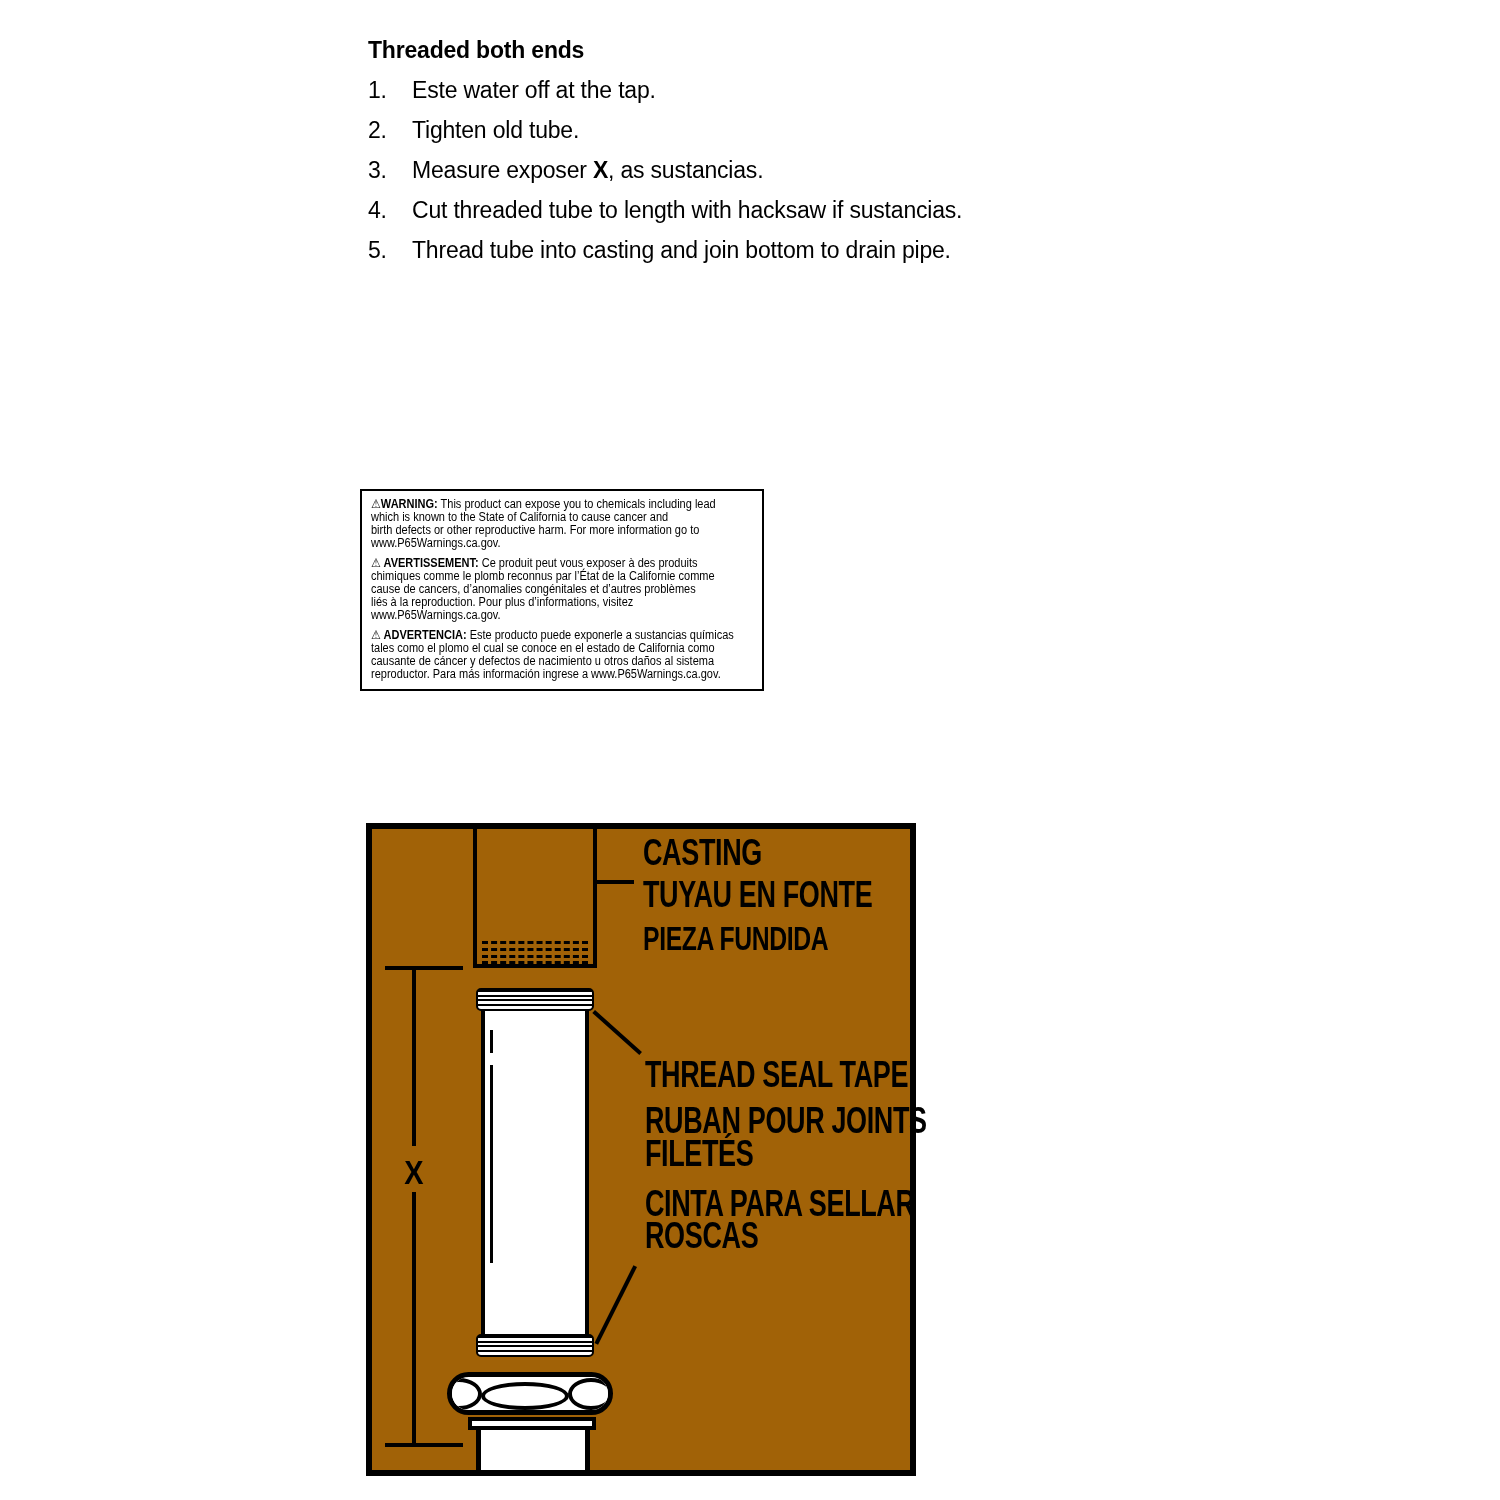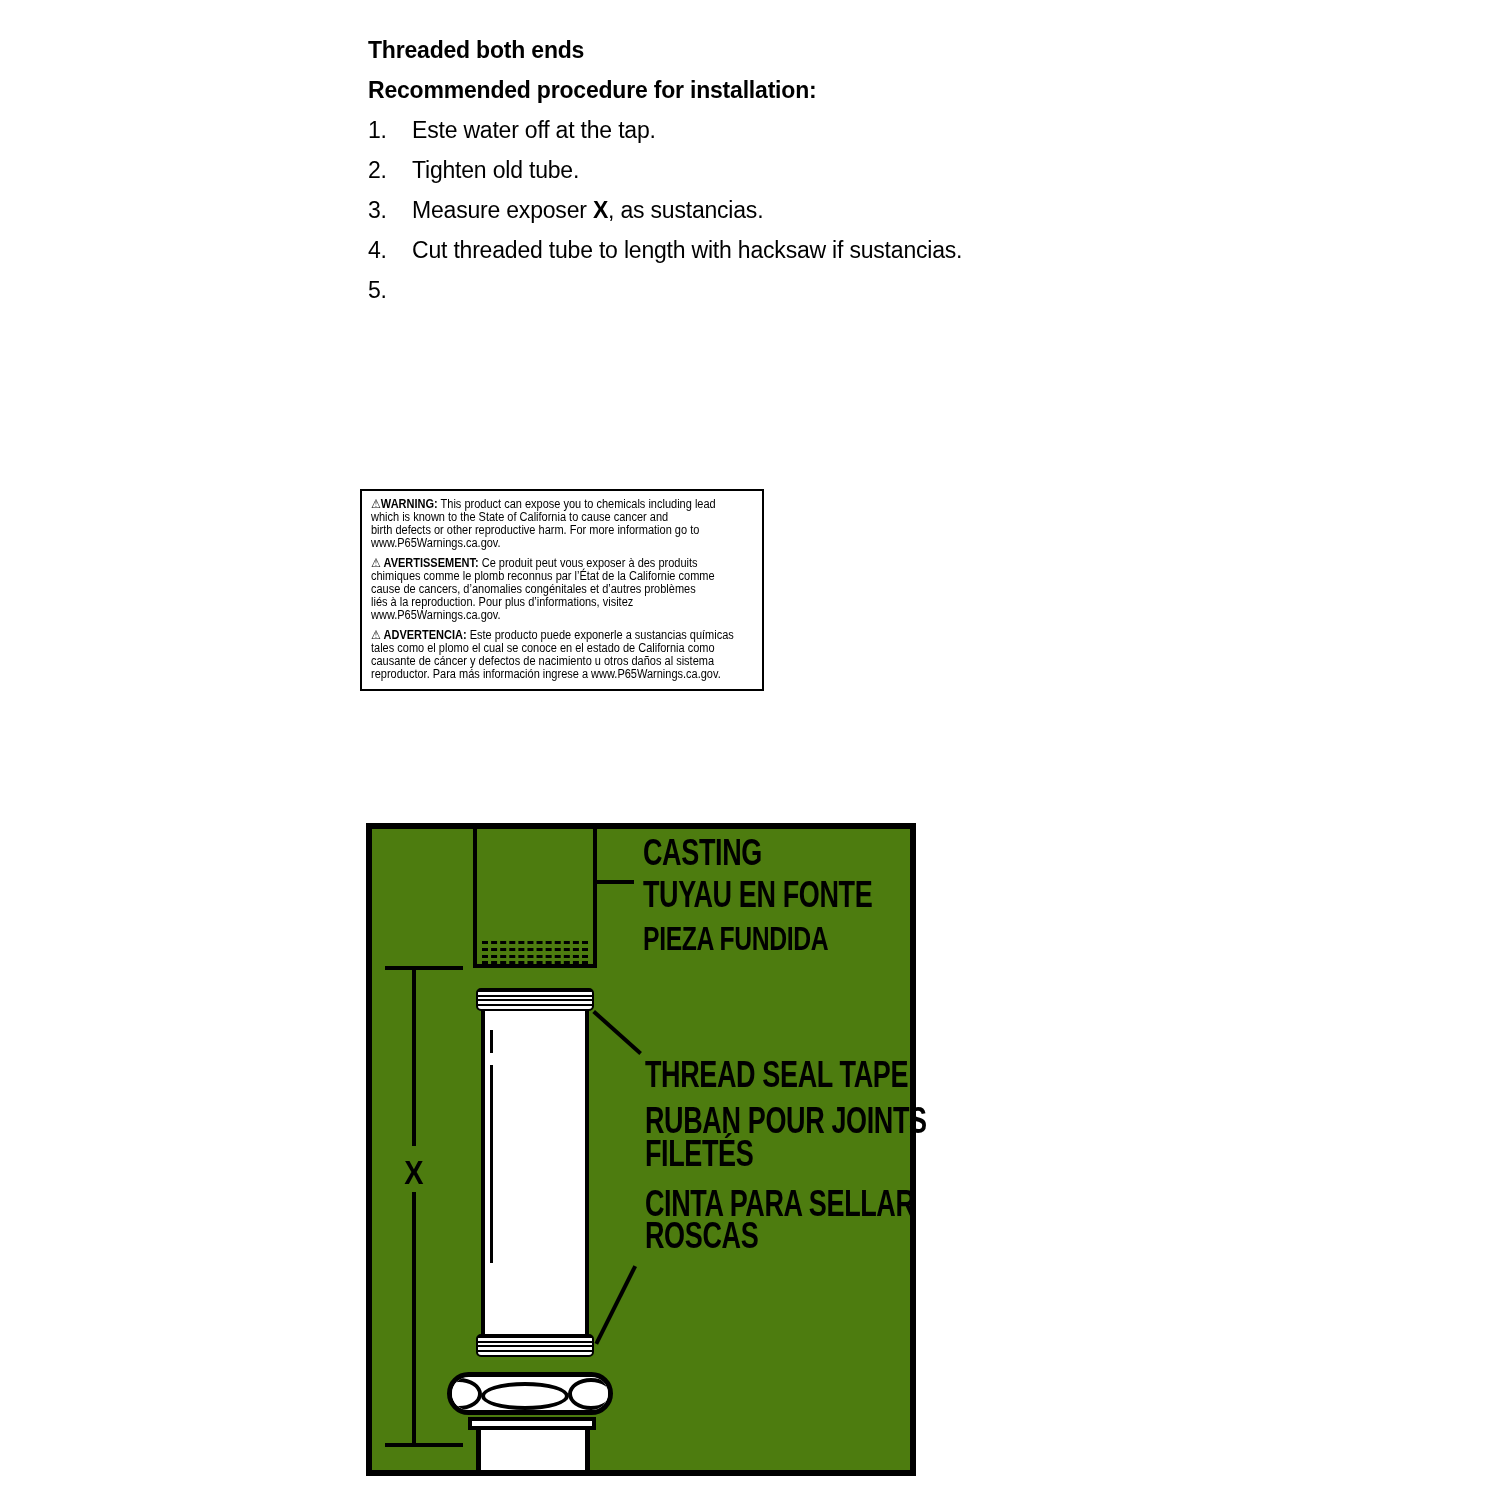--- a/index.html
+++ b/index.html
@@ -34,21 +34,21 @@
     transform: scaleX(0.88); transform-origin: left top;
     font-size: 12.5px; line-height: 13px;
   }
   .warn-para { margin: 0 0 7px 0; }
   .warn-line { white-space: nowrap; }
 
   
   .diagram {
     position: absolute; left: 366px; top: 823px;
     width: 538px; height: 641px;
-    border: 6px solid #000; background: #4d7c0f;
+    border: 6px solid #000; background: #a16207;
   }
   .line-h { position: absolute; border-top: 4px solid #000; height: 0; }
   .line-v { position: absolute; width: 4px; background: #000; }
   .callout-line { position: absolute; border-top: 4px solid #000; height: 0; transform-origin: 0 0; }
 
   .casting {
     position: absolute; left: 101px; top: 0; width: 116px; height: 135px;
     border-left: 4px solid #000; border-right: 4px solid #000; border-bottom: 4px solid #000;
   }
   .cast-thread { position: absolute; left: 5px; right: 5px; height: 0; border-top: 3px dashed #000; }
@@ -93,41 +93,40 @@
   .drainpipe {
     position: absolute; left: 104px; top: 601px; width: 104px; height: 40px;
     border-left: 5px solid #000; border-right: 5px solid #000; background: #fff;
   }
 </style>
 </head>
 <body>
 
 <section class="instructions">
   <div class="instr-heading">Threaded both ends</div>
-  <div class="instr-heading">Recommended procedure for installation:</div>
 
   <div class="step">
     <span class="num">1.</span>
     <span class="cont">Este water off at the tap.</span>
   </div>
   <div class="step">
     <span class="num">2.</span>
     <span class="cont">Tighten old tube.</span>
   </div>
   <div class="step">
     <span class="num">3.</span>
     <span class="cont"><span>Measure exposer </span><b>X</b><span>, as sustancias.</span></span>
   </div>
   <div class="step">
     <span class="num">4.</span>
     <span class="cont">Cut threaded tube to length with hacksaw if sustancias.</span>
   </div>
   <div class="step">
     <span class="num">5.</span>
-    <span class="cont"><br></span>
+    <span class="cont"><span>Thread tube into casting and join bottom to drain pipe.</span><br></span>
   </div>
 </section>
 
 <section class="warnbox">
   <div class="warn-in">
     <div class="warn-para">
       <div class="warn-line"><b>⚠WARNING:</b><span> This product can expose you to chemicals including lead</span></div>
       <div class="warn-line">which is known to the State of California to cause cancer and</div>
       <div class="warn-line">birth defects or other reproductive harm. For more information go to</div>
       <div class="warn-line">www.P65Warnings.ca.gov.</div>

